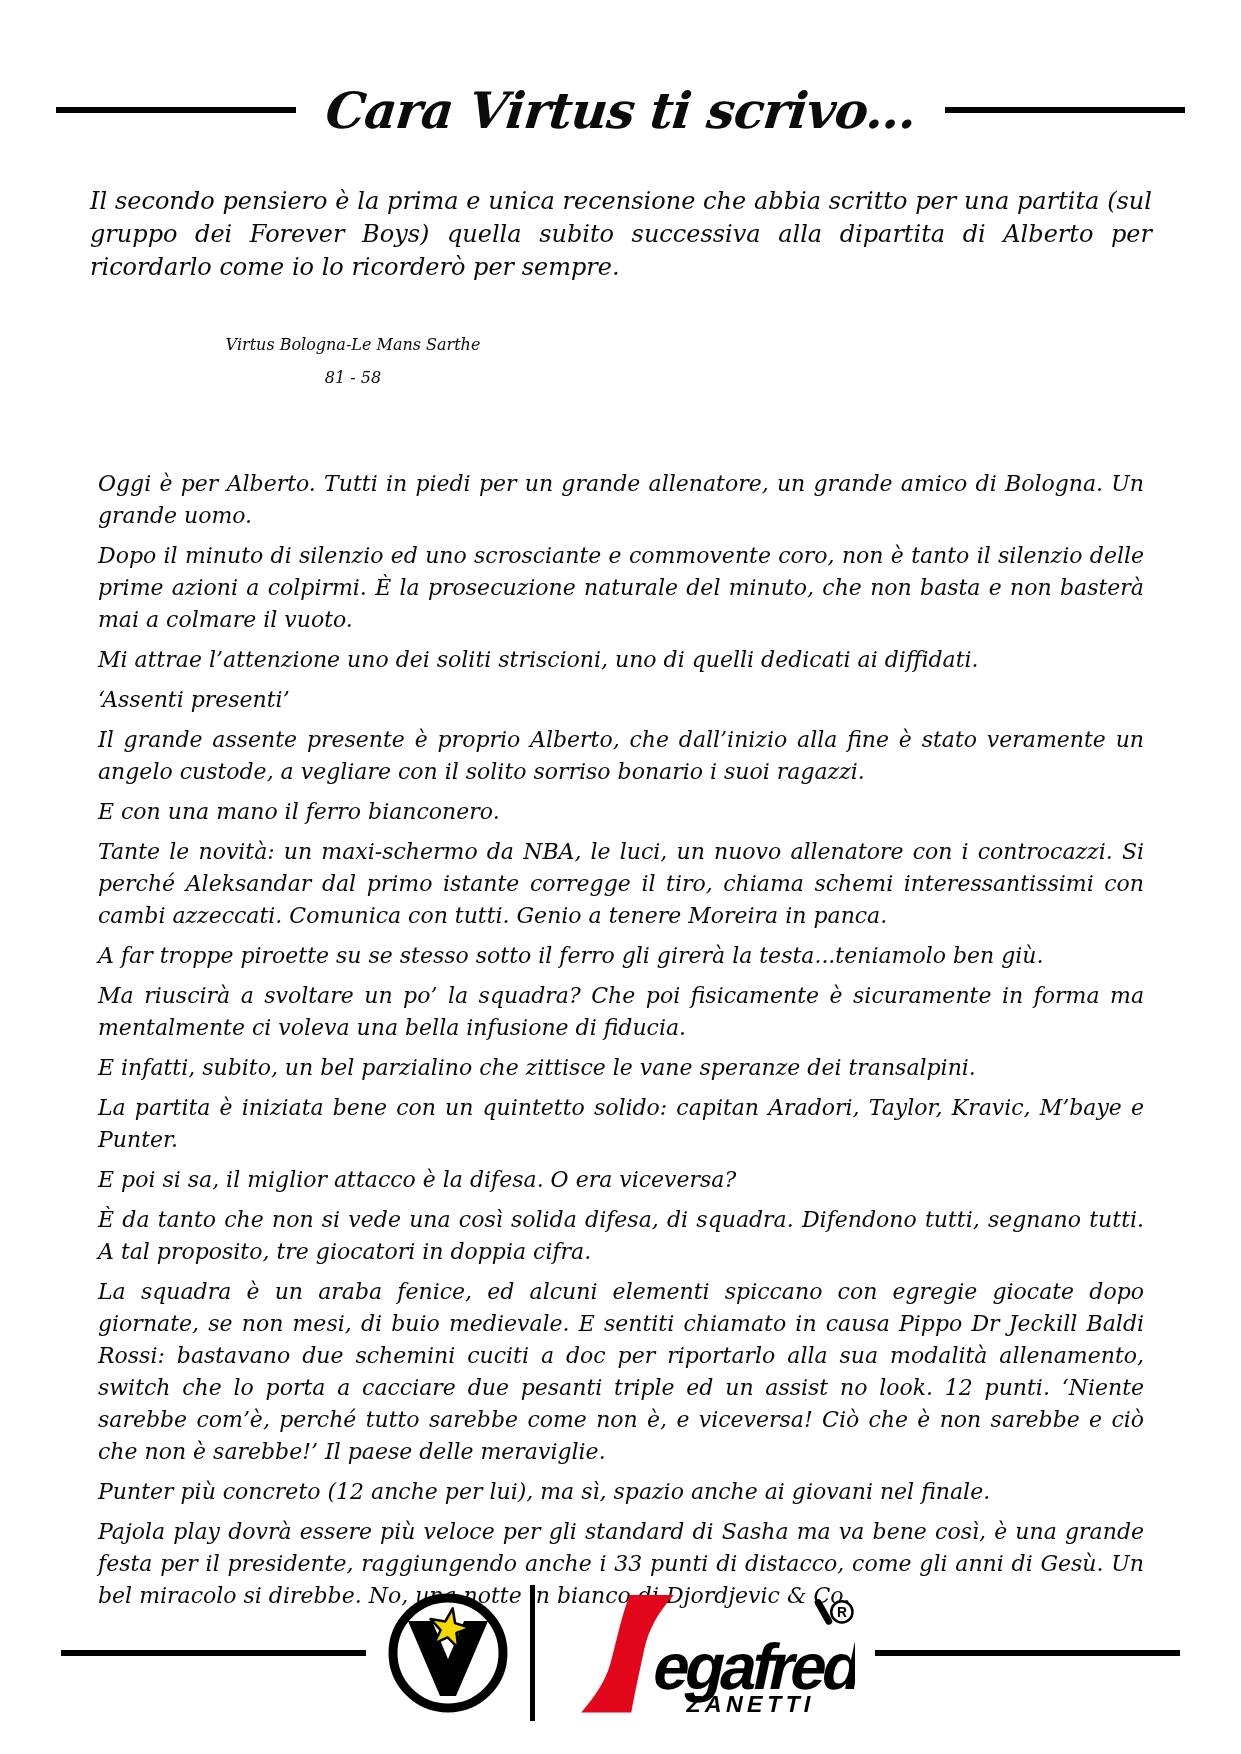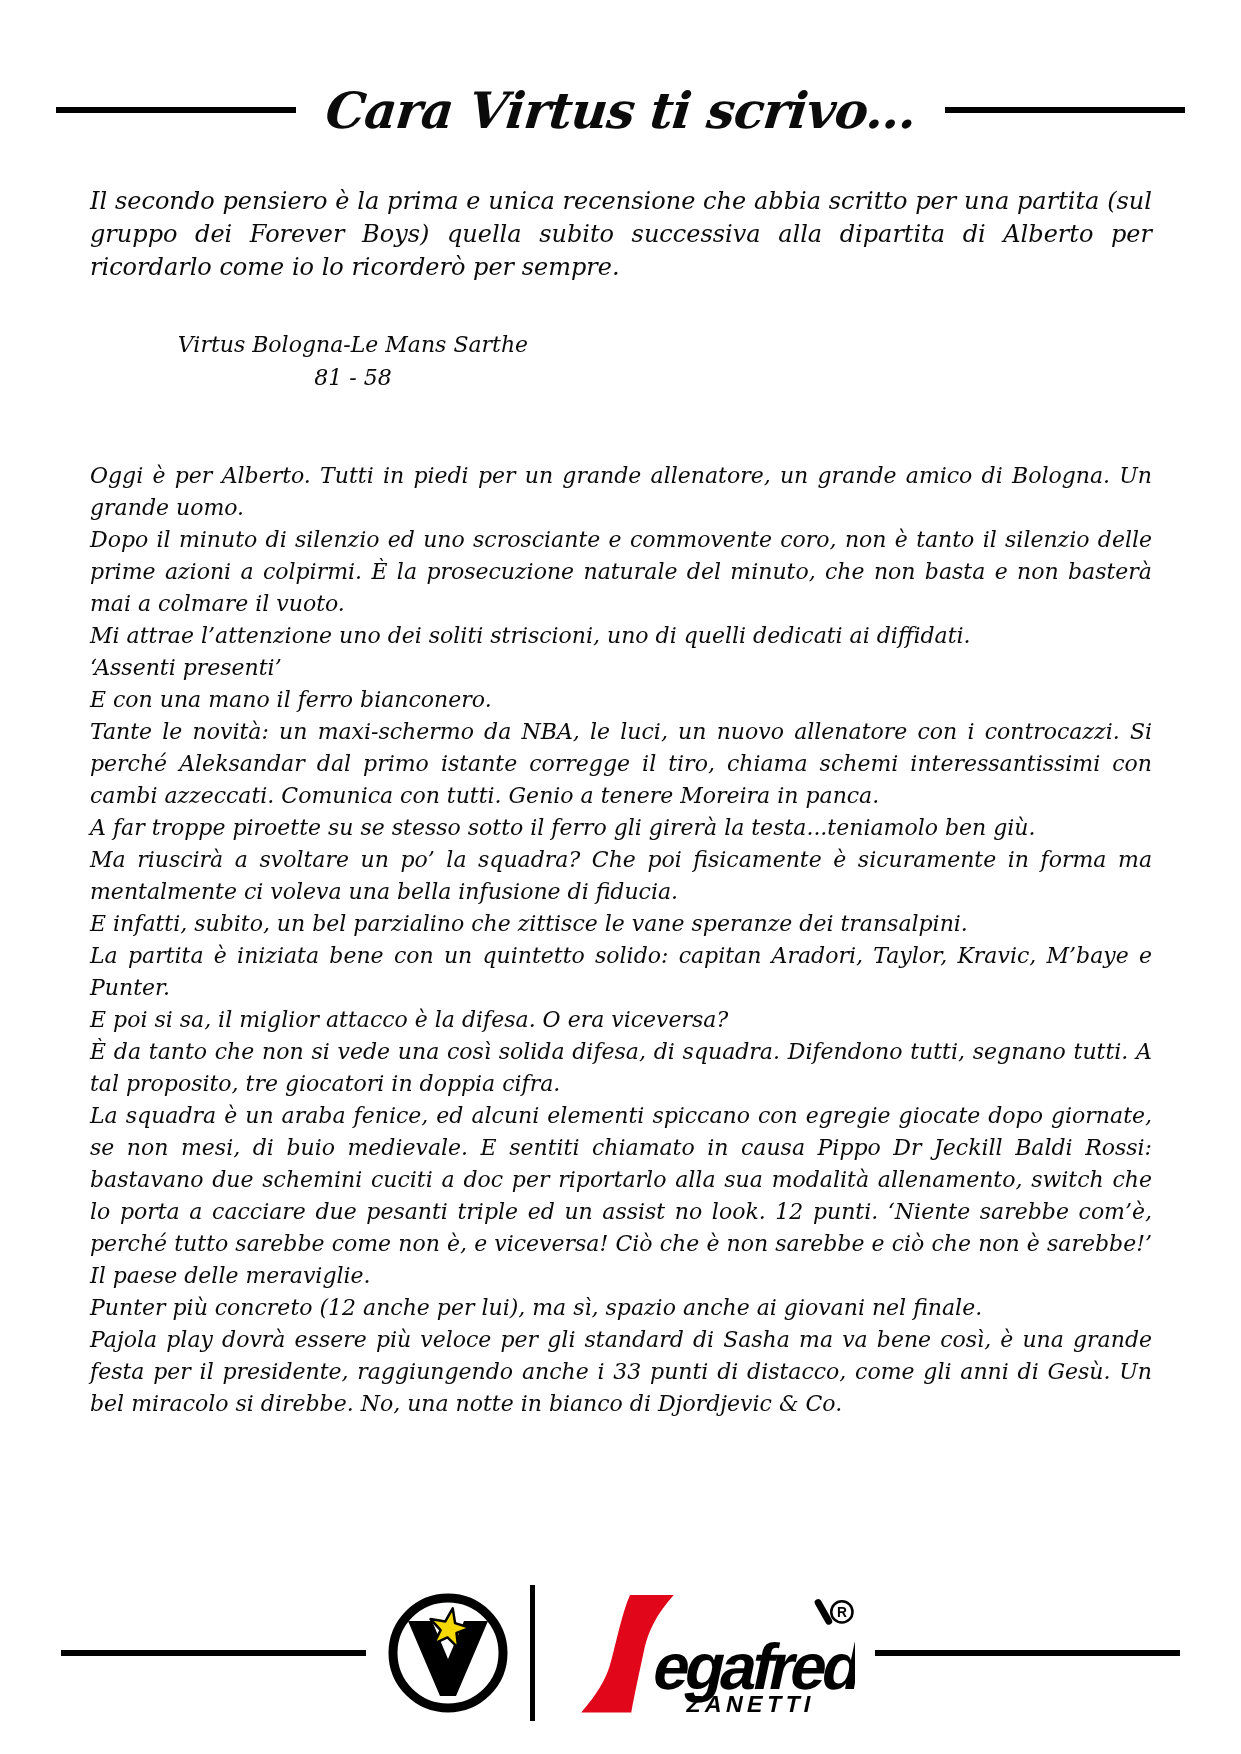--- a/index.html
+++ b/index.html
@@ -25,28 +25,28 @@
     transform:skewX(-6deg);
   }
   
   .script{font-style:italic;}
   .intro{
     position:absolute;top:185px;left:90px;width:1062px;
     font-size:24px;line-height:33px;text-align:justify;
   }
   .match-block{
     position:absolute;top:328px;left:90px;width:526px;
-    font-size:22px;line-height:33px;text-align:center;
+    font-size:16px;line-height:33px;text-align:center;
   }
   .match-block div{white-space:nowrap;}
   .body-text{
     position:absolute;top:460px;left:90px;width:1062px;
     font-size:22px;line-height:32px;
   }
-  .body-text p{margin:0;text-align:justify;}
+  .body-text p{margin:8px;text-align:justify;}
   
   .footer{
     position:absolute;top:1580px;left:0;right:0;height:145px;
     display:flex;align-items:center;justify-content:center;gap:20px;
   }
   .hline.bottom{width:305px;}
   .v-divider{width:5px;height:136px;background:#000;}
   .virtus-svg{display:block;}
   .segafredo-svg{display:block;}
 </style>
@@ -66,20 +66,21 @@
   <div class="match-block script">
     <div>Virtus Bologna-Le Mans Sarthe</div>
     <div>81 - 58</div>
   </div>
 
   <div class="body-text script" id="body-paragraphs">
       <p>Oggi è per Alberto. Tutti in piedi per un grande allenatore, un grande amico di Bologna. Un grande uomo.</p>
       <p>Dopo il minuto di silenzio ed uno scrosciante e commovente coro, non è tanto il silenzio delle prime azioni a colpirmi. È la prosecuzione naturale del minuto, che non basta e non basterà mai a colmare il vuoto.</p>
       <p>Mi attrae l’attenzione uno dei soliti striscioni, uno di quelli dedicati ai diffidati.</p>
       <p>‘Assenti presenti’</p>
+      <p>Il grande assente presente è proprio Alberto, che dall’inizio alla fine è stato veramente un angelo custode, a vegliare con il solito sorriso bonario i suoi ragazzi.</p>
       <p>E con una mano il ferro bianconero.</p>
       <p>Tante le novità: un maxi-schermo da NBA, le luci, un nuovo allenatore con i controcazzi. Si perché Aleksandar dal primo istante corregge il tiro, chiama schemi interessantissimi con cambi azzeccati. Comunica con tutti. Genio a tenere Moreira in panca.</p>
       <p>A far troppe piroette su se stesso sotto il ferro gli girerà la testa...teniamolo ben giù.</p>
       <p>Ma riuscirà a svoltare un po’ la squadra? Che poi fisicamente è sicuramente in forma  ma mentalmente ci voleva una bella infusione di fiducia.</p>
       <p>E infatti, subito, un bel parzialino che zittisce le vane speranze dei transalpini.</p>
       <p>La partita è iniziata bene con un quintetto solido: capitan Aradori, Taylor, Kravic, M’baye e Punter.</p>
       <p>E poi si sa, il miglior attacco è la difesa. O era viceversa?</p>
       <p>È da tanto che non si vede una così solida difesa, di squadra. Difendono tutti, segnano tutti. A tal proposito, tre giocatori in doppia cifra.</p>
       <p>La squadra è un araba fenice, ed alcuni elementi spiccano con egregie giocate dopo giornate, se non mesi, di buio medievale. E sentiti chiamato in causa Pippo Dr Jeckill Baldi Rossi: bastavano due schemini cuciti a doc per riportarlo alla sua modalità allenamento, switch che lo porta a cacciare due pesanti triple ed un assist no look. 12 punti. ‘Niente sarebbe com’è, perché tutto sarebbe come non è, e viceversa! Ciò che è non sarebbe e ciò che non è sarebbe!’ Il paese delle meraviglie.</p>
       <p>Punter più concreto (12 anche  per lui), ma sì, spazio anche ai giovani nel finale.</p>

